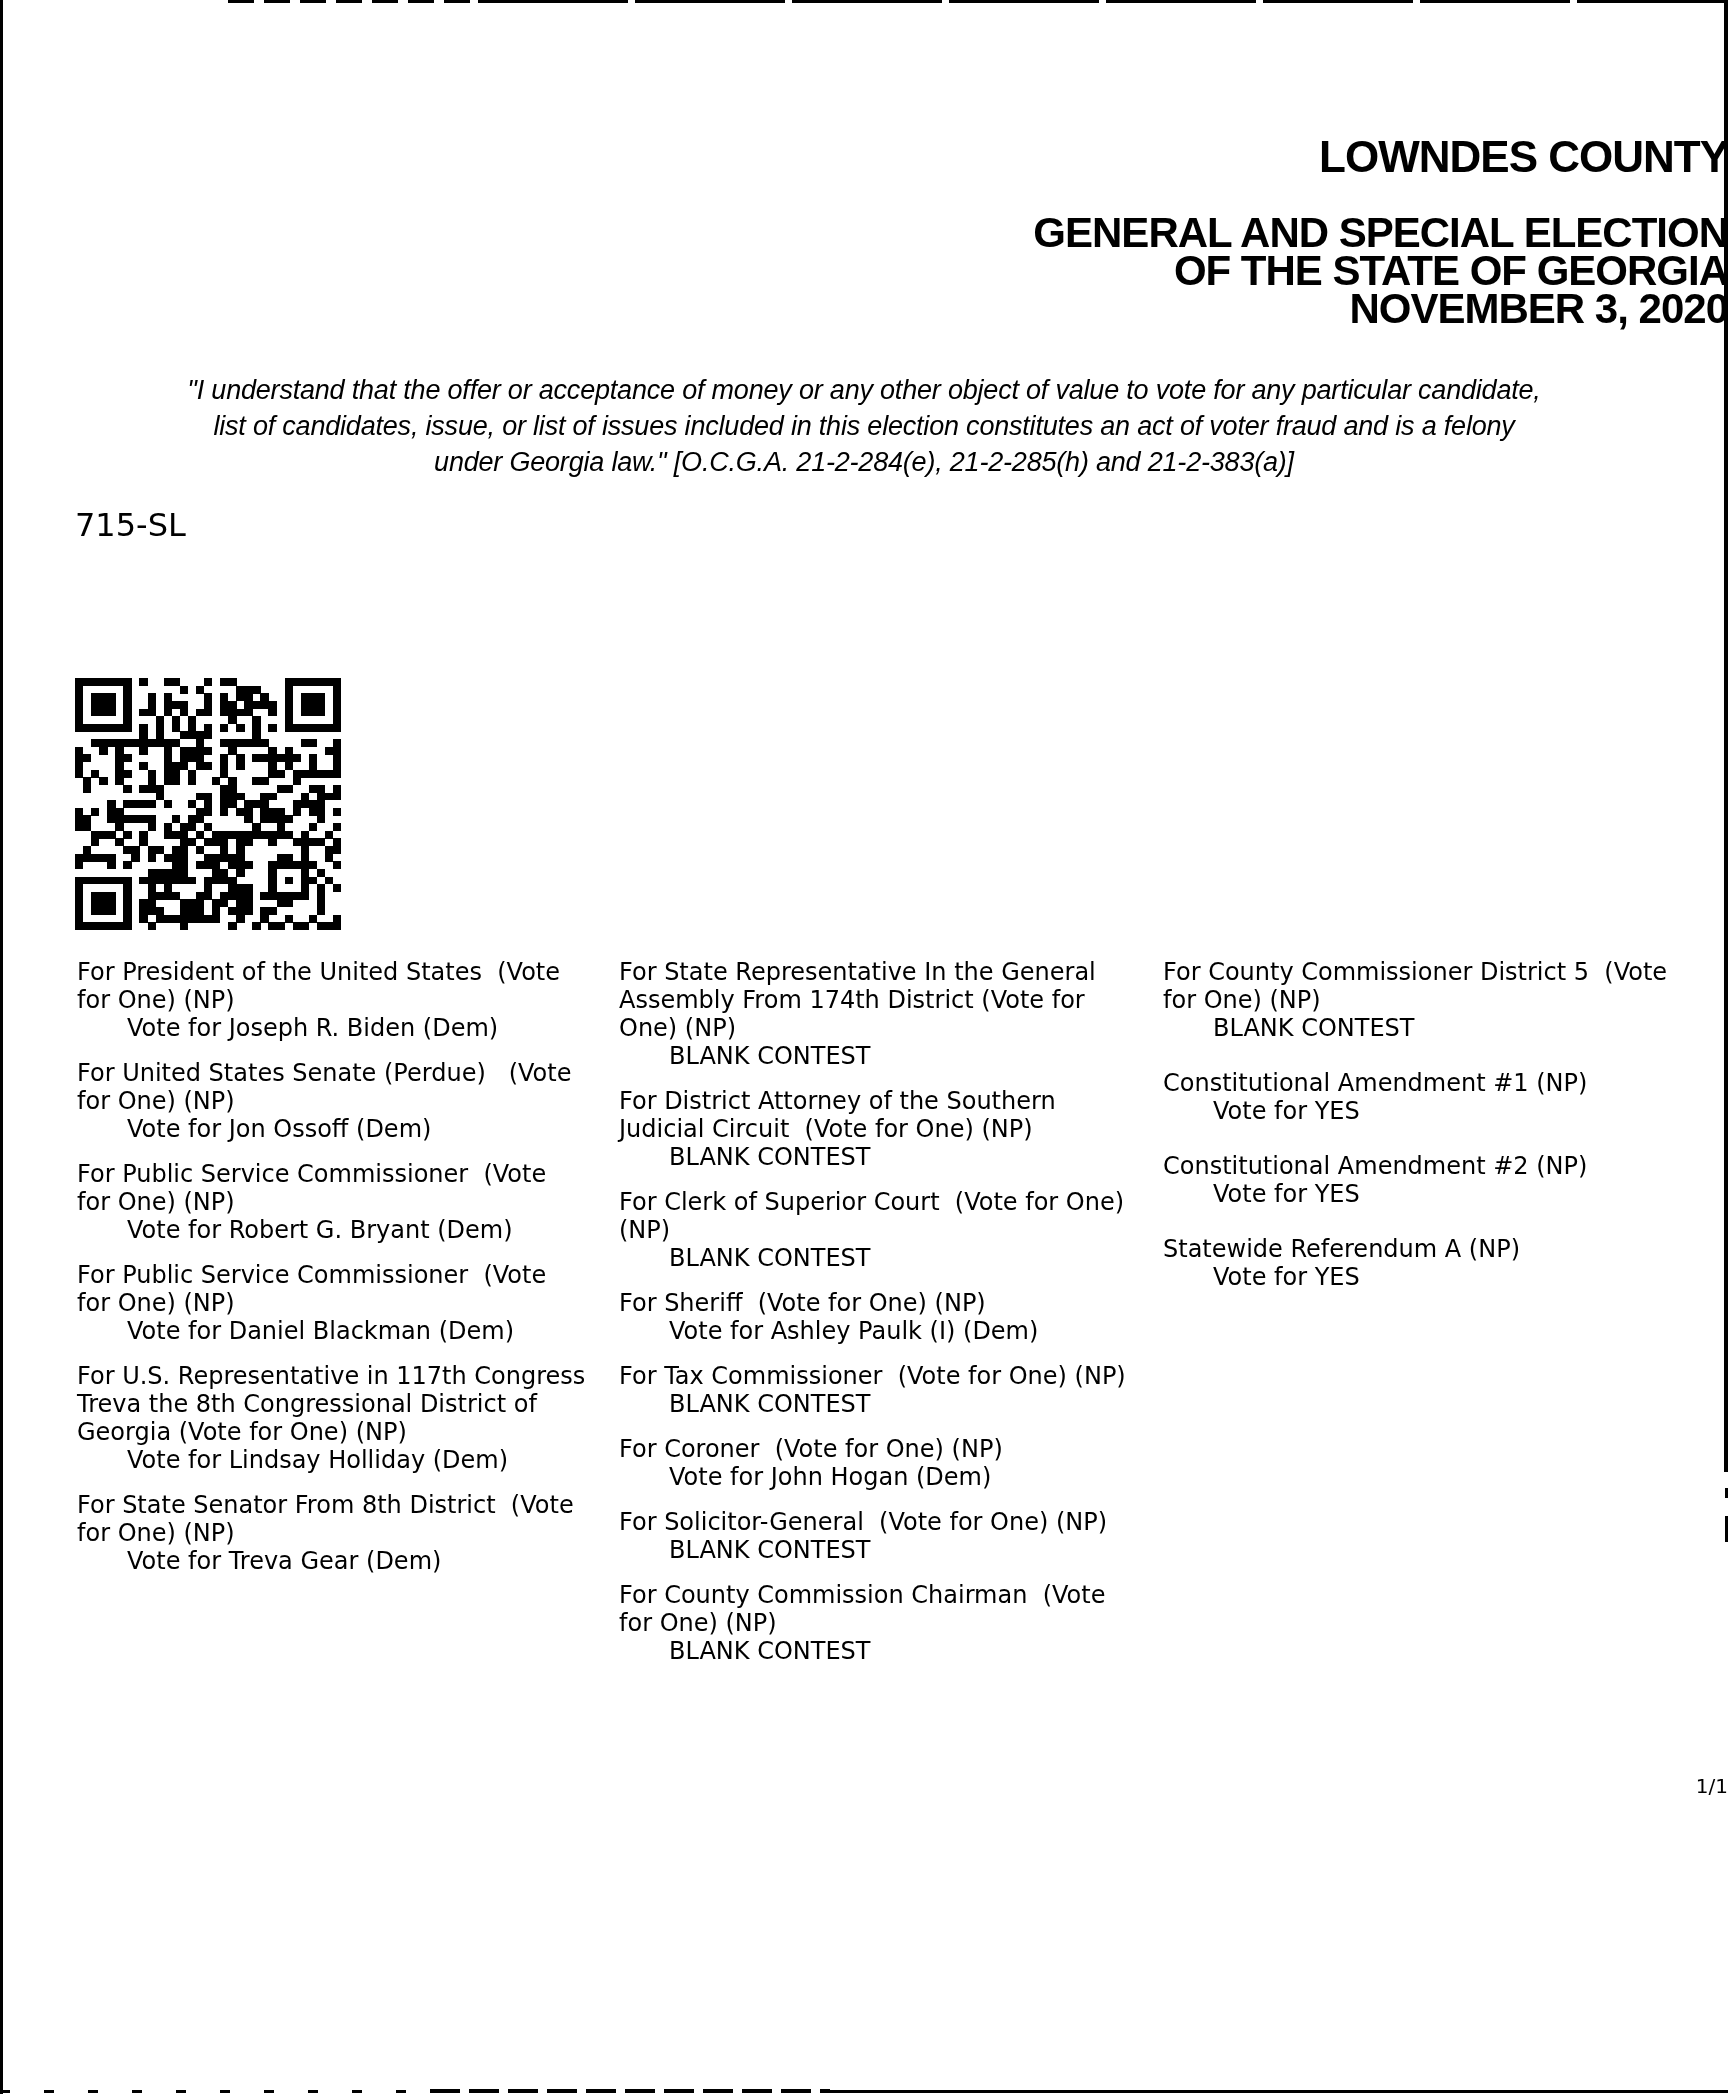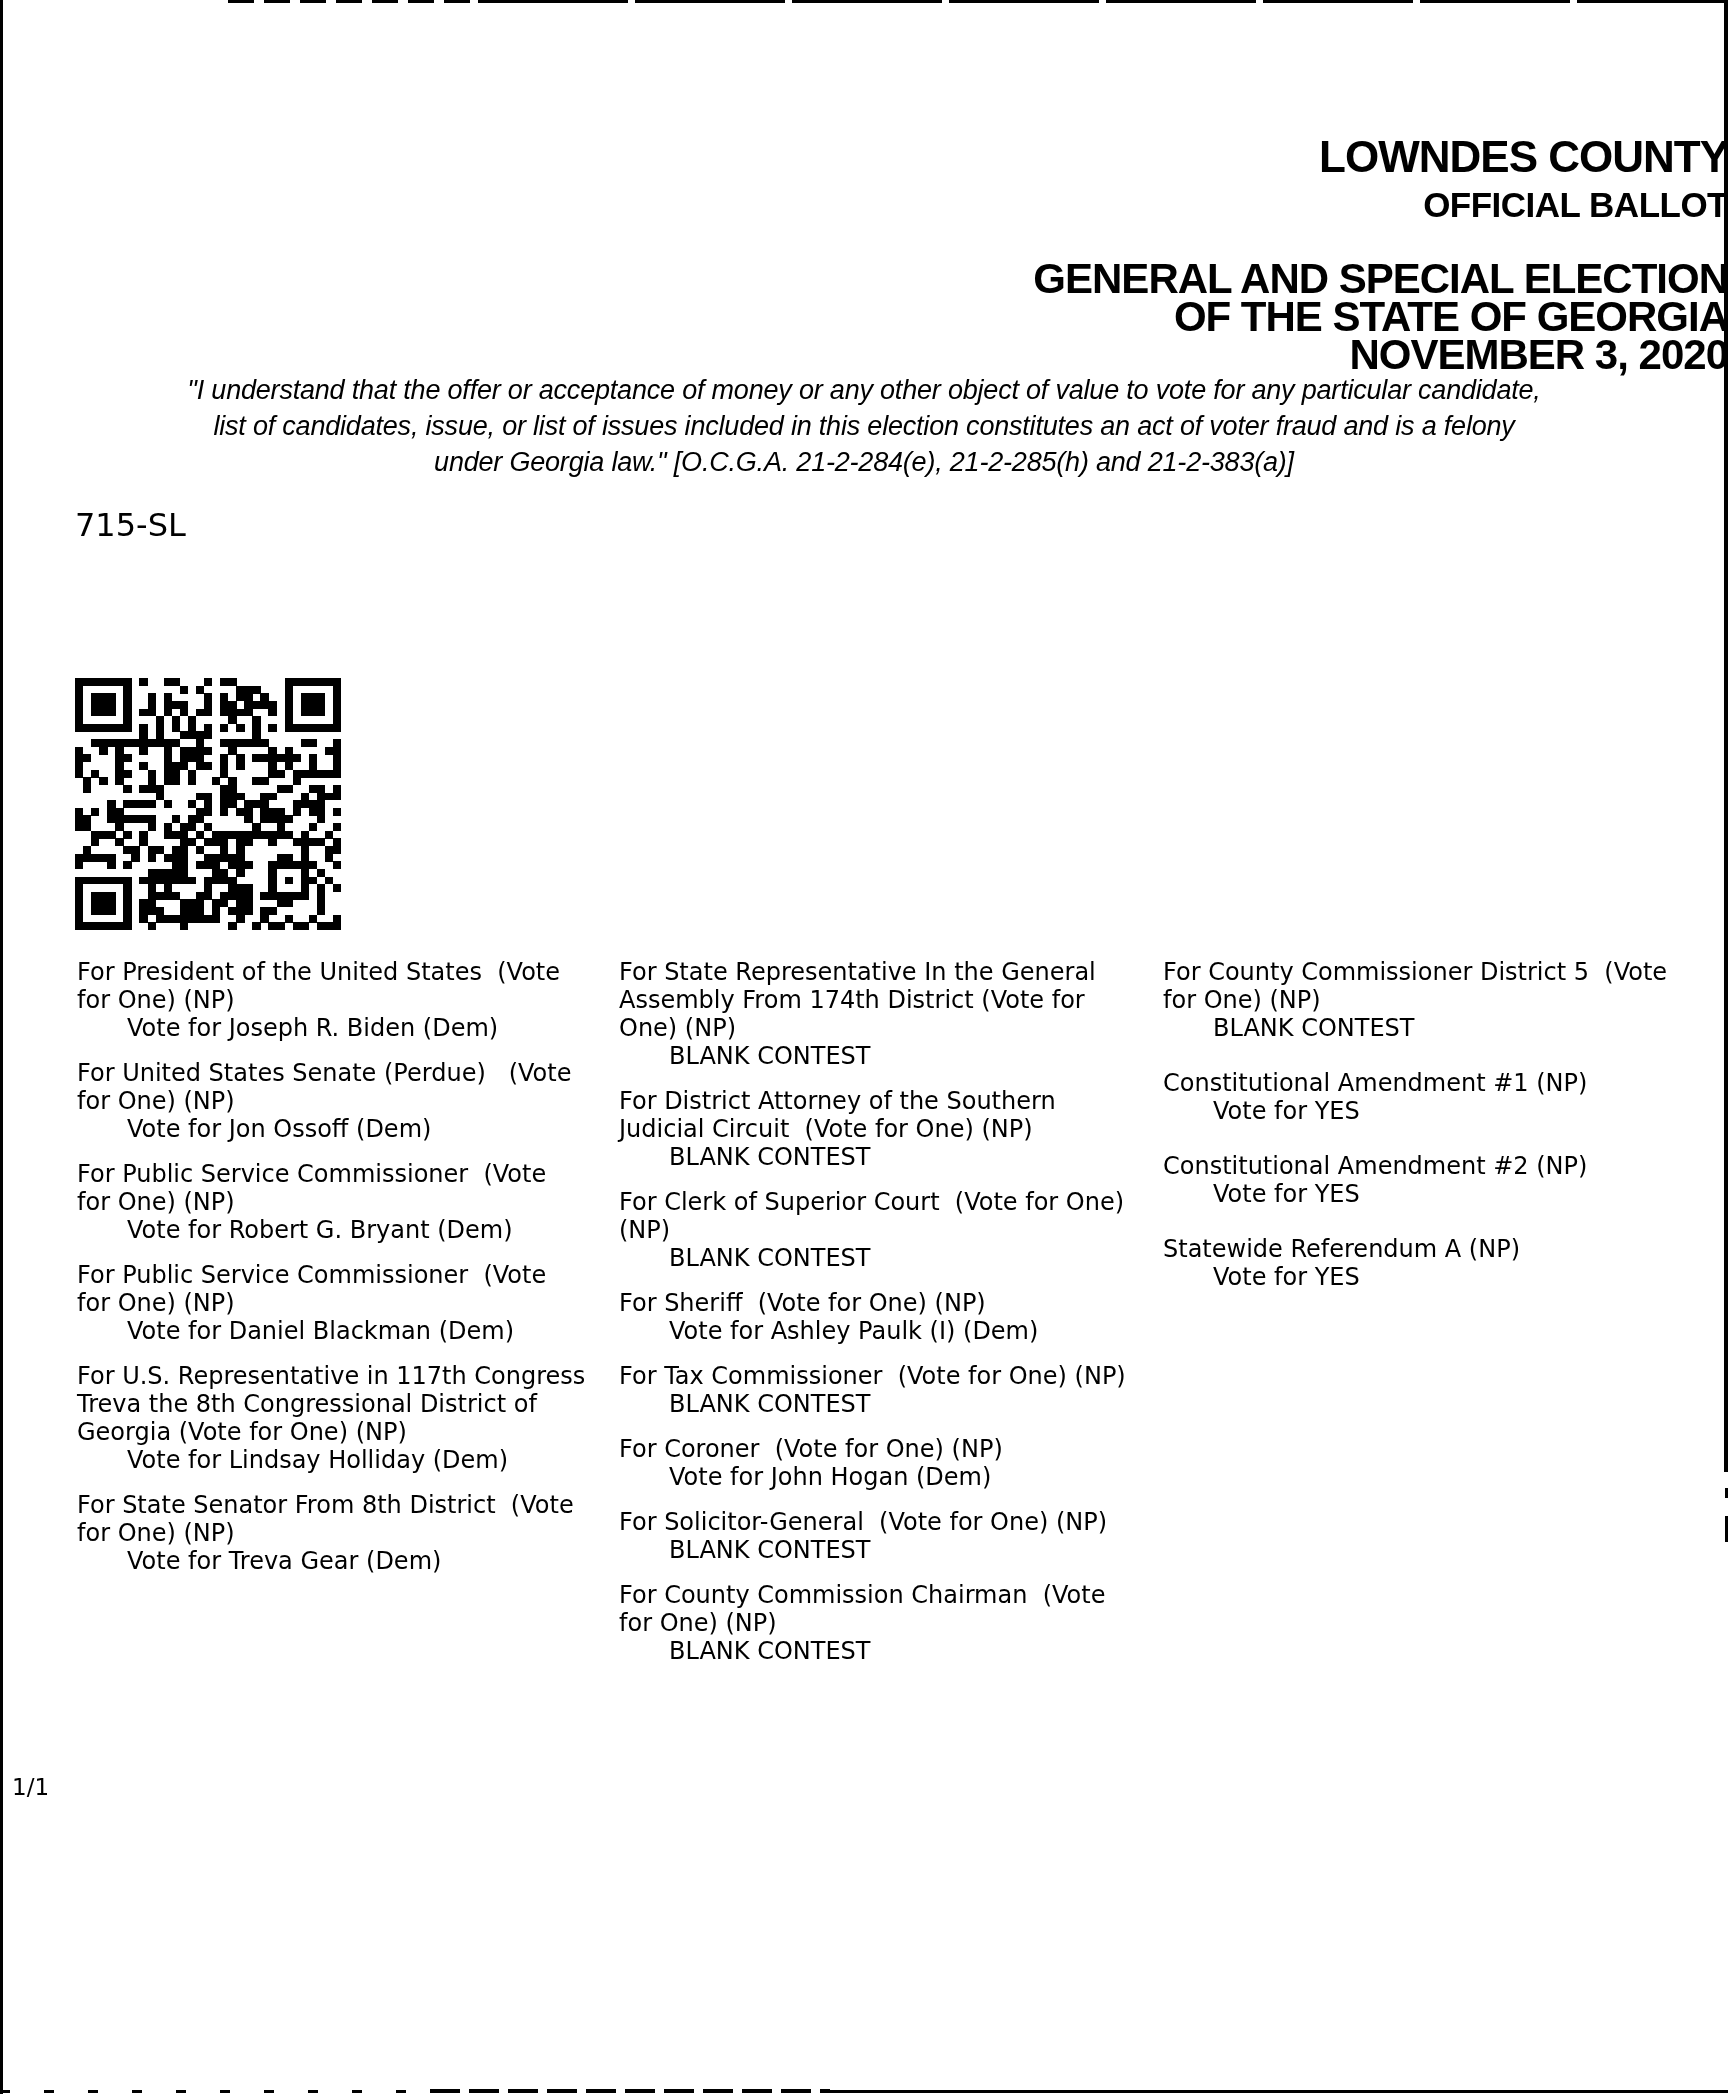--- a/index.html
+++ b/index.html
@@ -35,39 +35,38 @@
   
   .ballot-col{position:absolute;top:958px;font-size:24px;}
   .col1{left:77px;width:540px;}
   .col2{left:619px;width:540px;}
   .col3{left:1163px;width:565px;}
   .contest{margin-bottom:17px;}
   .col3 .contest{margin-bottom:27px;}
   .tline,.vline{line-height:28px;white-space:pre;}
   .vline{padding-left:50px;}
   
-  .page-num{position:absolute;top:1774px;left:0;right:0;text-align:left;
-            padding-left:12px;font-size:23px;}
+  .page-num{position:absolute;top:1774px;left:0;right:0;text-align:right;
+            padding-left:12px;font-size:20px;}
 </style>
 </head>
 <body>
 
 <div class="edge edge-top-a"></div>
 <div class="edge edge-top-b"></div>
 <div class="edge edge-left"></div>
 <div class="edge edge-right"></div>
 <div class="edge edge-right-d1"></div>
 <div class="edge edge-right-d2"></div>
 <div class="edge edge-bot-a"></div>
 <div class="edge edge-bot-b"></div>
 <div class="edge edge-bot-c"></div>
 
 <div class="header">
   <div class="h-county">LOWNDES COUNTY</div>
-  <div class="h-ballot">OFFICIAL BALLOT</div>
   <div class="h-election">
       <div class="">GENERAL AND SPECIAL ELECTION</div>
       <div class="">OF THE STATE OF GEORGIA</div>
       <div class="">NOVEMBER 3, 2020</div>
     </div>
 </div>
 
 <div class="disclaimer">
     <div class="disc-line">"I understand that the offer or acceptance of money or any other object of value to vote for any particular candidate,</div>
     <div class="disc-line">list of candidates, issue, or list of issues included in this election constitutes an act of voter fraud and is a felony</div>

